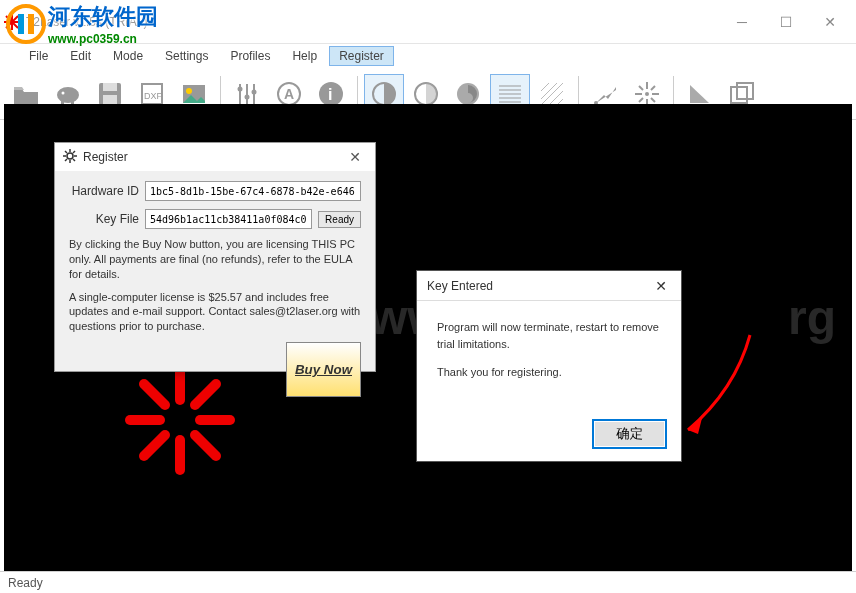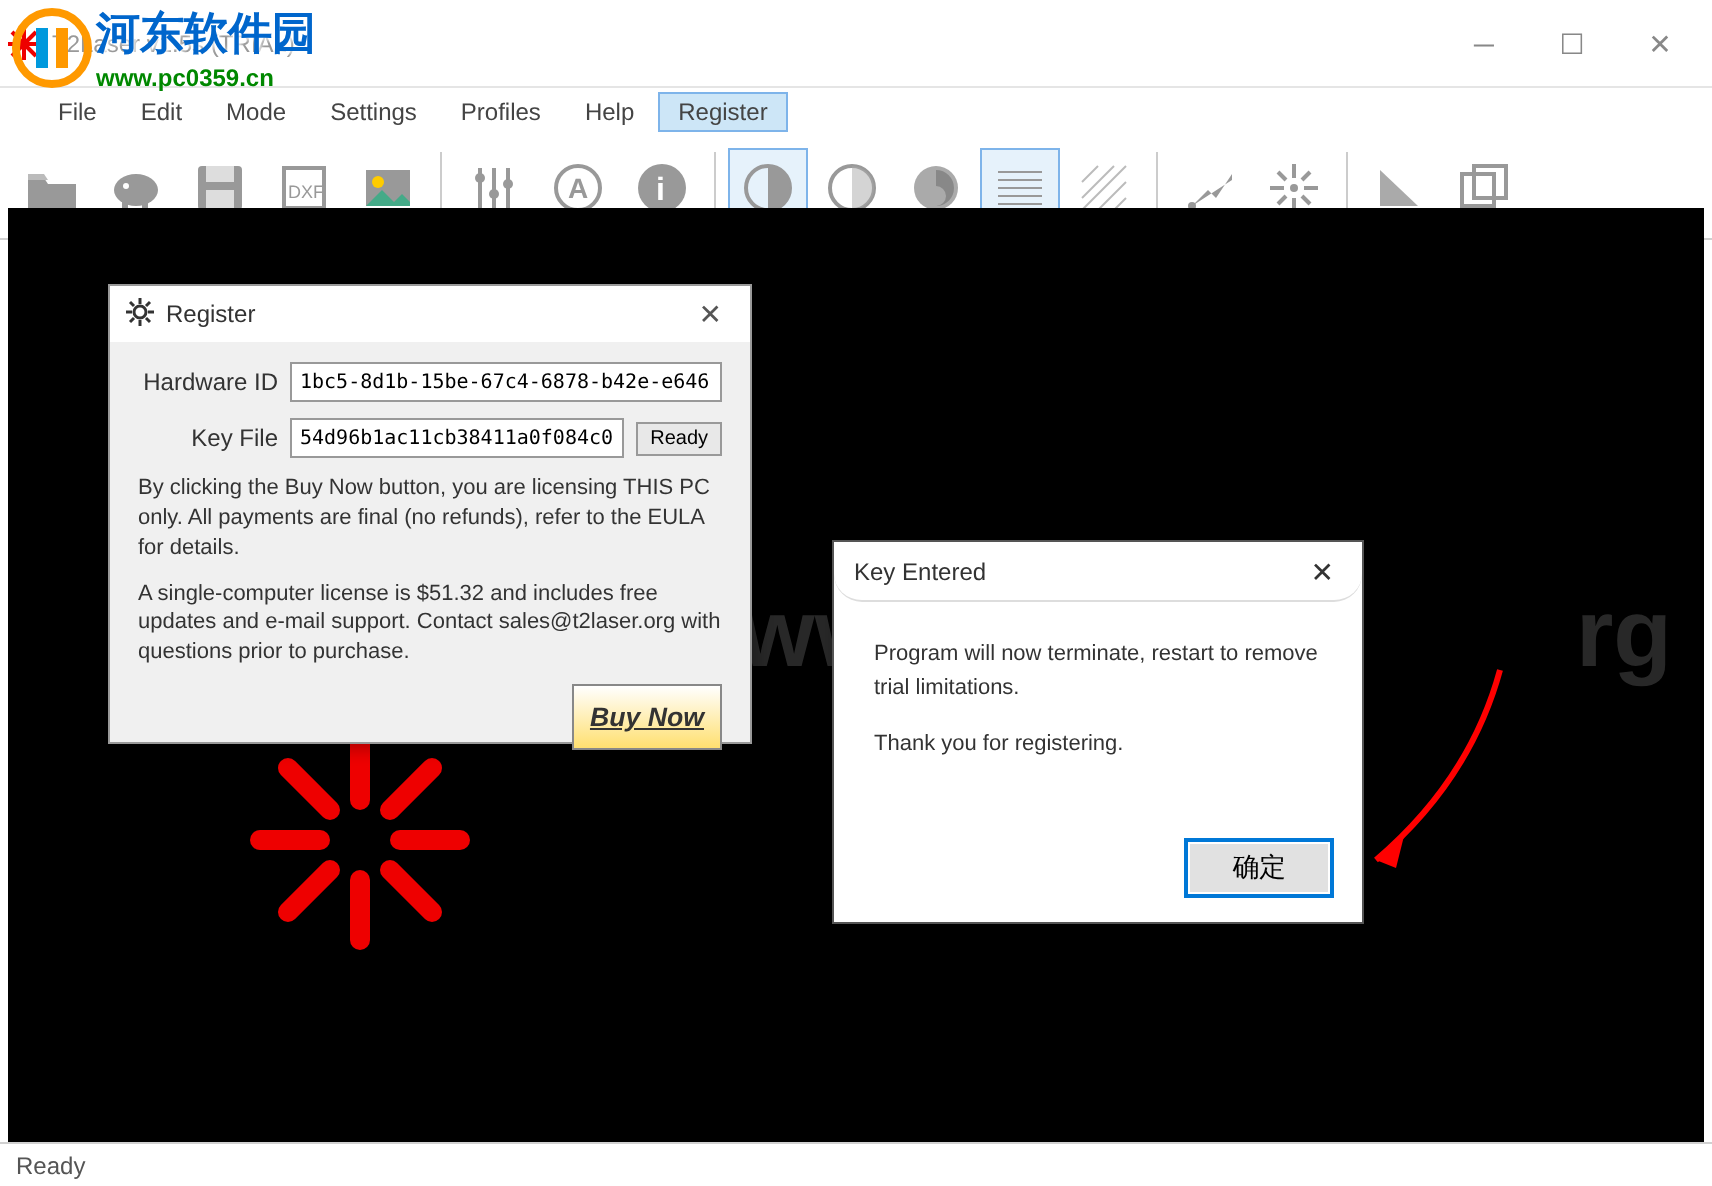--- a/index.html
+++ b/index.html
@@ -33,24 +33,24 @@
 .reg-dialog .dlg-title { height: 28px; display: flex; align-items: center; padding: 0 8px; background: #fff; }
 .reg-dialog .dlg-title .gear { margin-right: 6px; }
 .reg-dialog .dlg-title .t { flex: 1; color: #333; }
 .reg-dialog .dlg-close { color: #555; font-size: 14px; padding: 0 6px; }
 .reg-dialog .dlg-body { padding: 10px 14px; }
 .reg-row { display: flex; align-items: center; margin-bottom: 8px; }
 .reg-row label { width: 76px; text-align: right; padding-right: 6px; color: #333; }
 .reg-row input { flex: 1; border: 1px solid #999; padding: 2px 4px; font-size: 10px; background: #fff; height: 20px; font-family: monospace; }
 .reg-row .submit-btn { margin-left: 6px; border: 1px solid #999; background: #e8e8e8; padding: 2px 6px; font-size: 10px; cursor: pointer; }
 .reg-text { margin-top: 8px; color: #333; font-size: 11px; line-height: 1.35; }
-.buy-now { float: right; margin-top: 8px; border: 1px solid #888; background: linear-gradient(#fff,#ffe070); padding: 8px 8px; font-weight: bold; font-style: italic; text-decoration: underline; color: #333; cursor: pointer; }
+.buy-now { float: right; margin-top: 8px; border: 1px solid #888; background: linear-gradient(#fff,#ffe070); padding: 19px 8px; font-weight: bold; font-style: italic; text-decoration: underline; color: #333; cursor: pointer; }
 
 .msg-dialog { position: absolute; top: 270px; left: 416px; width: 266px; height: 192px; background: #fff; border: 1px solid #555; box-shadow: 2px 2px 8px rgba(0,0,0,0.3); z-index: 20; }
-.msg-dialog .dlg-title2 { height: 30px; display: flex; align-items: center; padding: 0 10px; background: #fff; border-bottom: 1px solid #ddd; border-radius: 14px; }
+.msg-dialog .dlg-title2 { height: 30px; display: flex; align-items: center; padding: 0 10px; background: #fff; border-bottom: 1px solid #ddd; }
 .msg-dialog .dlg-title2 .t2 { flex: 1; color: #333; }
 .msg-dialog .dlg-close2 { color: #333; font-size: 14px; padding: 0 4px; }
 .msg-dialog .msg-body { padding: 18px 20px; color: #333; font-size: 11px; line-height: 1.5; }
 .msg-dialog .msg-body p { margin-bottom: 12px; }
 .msg-dialog .msg-btns { position: absolute; bottom: 12px; right: 14px; border-radius: 10px; }
 .msg-dialog .ok-btn { border: 2px solid #0078d7; background: #e1e1e1; padding: 4px 22px; cursor: pointer; box-shadow: inset 0 0 0 1px #fff; }
 
 .wm { position: absolute; color: #4a4a4a; font-size: 48px; font-weight: bold; opacity: 0.55; z-index: 2; pointer-events: none; }
 .wm1 { top: 290px; left: 370px; }
 .wm2 { top: 290px; right: 20px; }
@@ -273,21 +273,21 @@
     <div class="reg-row">
       <label>Hardware ID</label>
       <input type="text" value="1bc5-8d1b-15be-67c4-6878-b42e-e646-a81" style="">
     </div>
     <div class="reg-row">
       <label>Key File</label>
       <input type="text" value="54d96b1ac11cb38411a0f084c06ab" style="">
       <button class="submit-btn">Ready</button>
     </div>
     <div class="reg-text">By clicking the Buy Now button, you are licensing THIS PC only. All payments are final (no refunds), refer to the EULA for details.</div>
-    <div class="reg-text">A single-computer license is $51.32 and includes free updates and e-mail support. Contact sales@t2laser.org with questions prior to purchase.</div>
+    <div class="reg-text">A single-computer license is $25.57 and includes free updates and e-mail support. Contact sales@t2laser.org with questions prior to purchase.</div>
     <button class="buy-now">Buy Now</button>
   </div>
 </div>
 
 <div class="msg-dialog">
   <div class="dlg-title2">
     <span class="t2">Key Entered</span>
     <span class="dlg-close2">✕</span>
   </div>
   <div class="msg-body">

